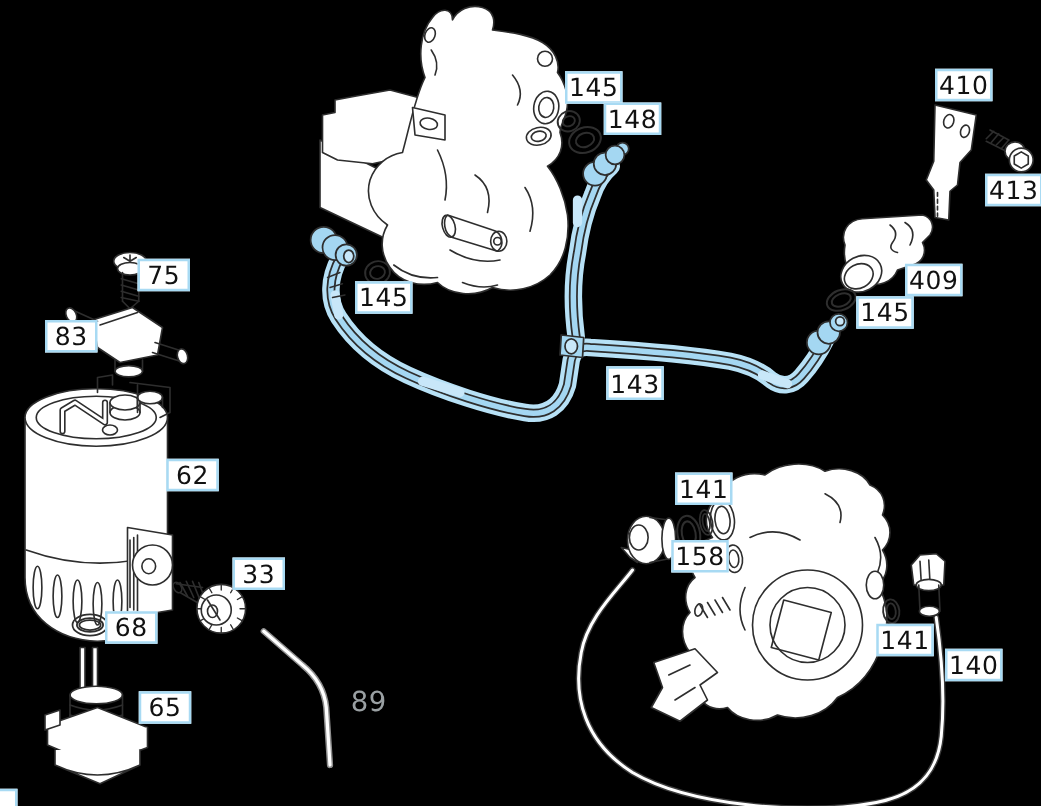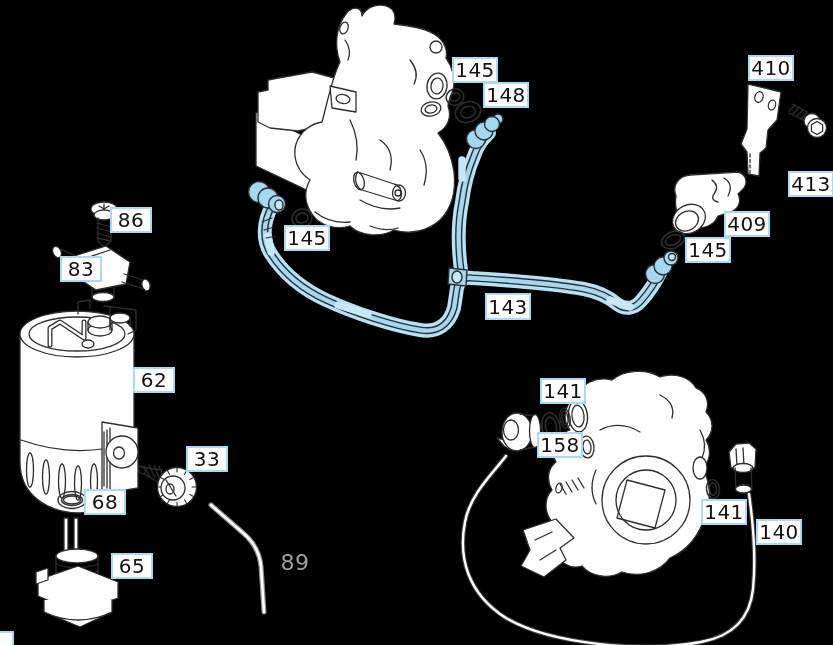--- a/index.html
+++ b/index.html
@@ -277,25 +277,25 @@
   <g fill="none" stroke="#2e2e2e" stroke-width="1.5">
     <ellipse cx="713" cy="489" rx="6.5" ry="9.5" transform="rotate(-6 713 489)"></ellipse>
     <ellipse cx="713" cy="489" rx="3.6" ry="6.3" transform="rotate(-6 713 489)"></ellipse>
   </g>
 </svg>
 
 <div id="labels">
       <div class="callout" style="left: 452px; top: 57px; width: 46px; height: 26px;">145</div>
       <div class="callout" style="left: 483px; top: 82px; width: 46px; height: 26px;">148</div>
       <div class="callout" style="left: 748px; top: 55px; width: 46px; height: 26px;">410</div>
-      <div class="callout" style="left: 788px; top: 139px; width: 46px; height: 26px; margin-top: 32px;">413</div>
+      <div class="callout" style="left: 788px; top: 139px; width: 46px; height: 26px;">413</div>
       <div class="callout" style="left: 724px; top: 211px; width: 46px; height: 26px;">409</div>
       <div class="callout" style="left: 685px; top: 237px; width: 46px; height: 26px;">145</div>
-      <div class="callout" style="left: 110px; top: 207px; width: 42px; height: 26px;">86</div>
-      <div class="callout" style="left: 36px; top: 256px; width: 42px; height: 26px; margin-left: 24px;">83</div>
+      <div class="callout" style="left: 110px; top: 207px; width: 42px; height: 26px;">75</div>
+      <div class="callout" style="left: 36px; top: 256px; width: 42px; height: 26px;">83</div>
       <div class="callout" style="left: 284px; top: 225px; width: 46px; height: 26px;">145</div>
       <div class="callout" style="left: 485px; top: 293px; width: 46px; height: 27px;">143</div>
       <div class="callout" style="left: 133px; top: 367px; width: 42px; height: 26px;">62</div>
       <div class="callout" style="left: 186px; top: 446px; width: 42px; height: 26px;">33</div>
       <div class="callout" style="left: 84px; top: 489px; width: 42px; height: 26px; text-align: right;">68</div>
       <div class="callout" style="left: 111px; top: 553px; width: 42px; height: 26px;">65</div>
       <div class="callout" style="left: 540px; top: 378px; width: 46px; height: 26px;">141</div>
       <div class="callout" style="left: 537px; top: 432px; width: 46px; height: 26px;">158</div>
       <div class="callout" style="left: 701px; top: 499px; width: 46px; height: 26px;">141</div>
       <div class="callout" style="left: 756px; top: 519px; width: 46px; height: 26px;">140</div>

